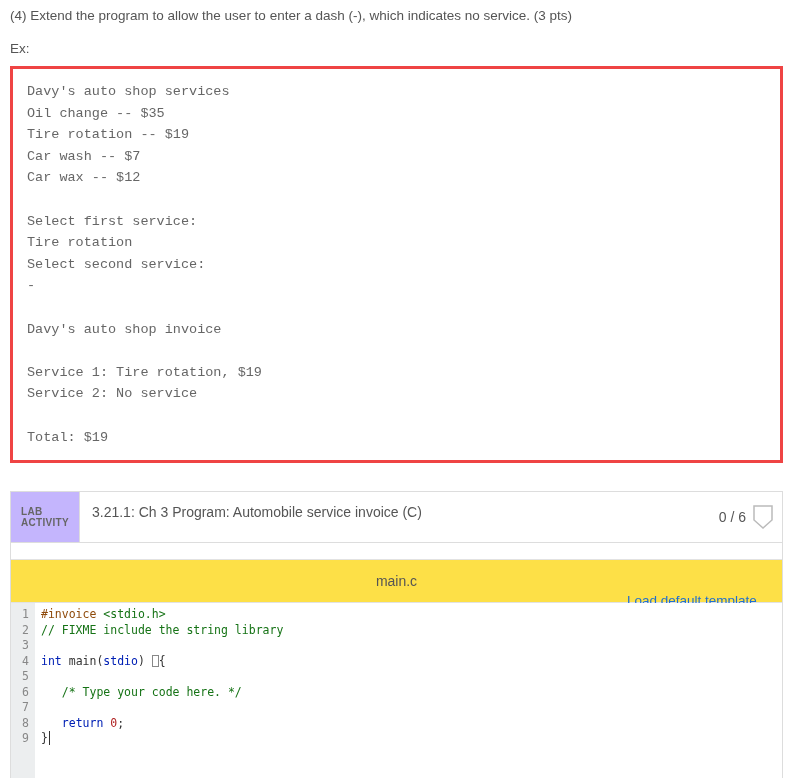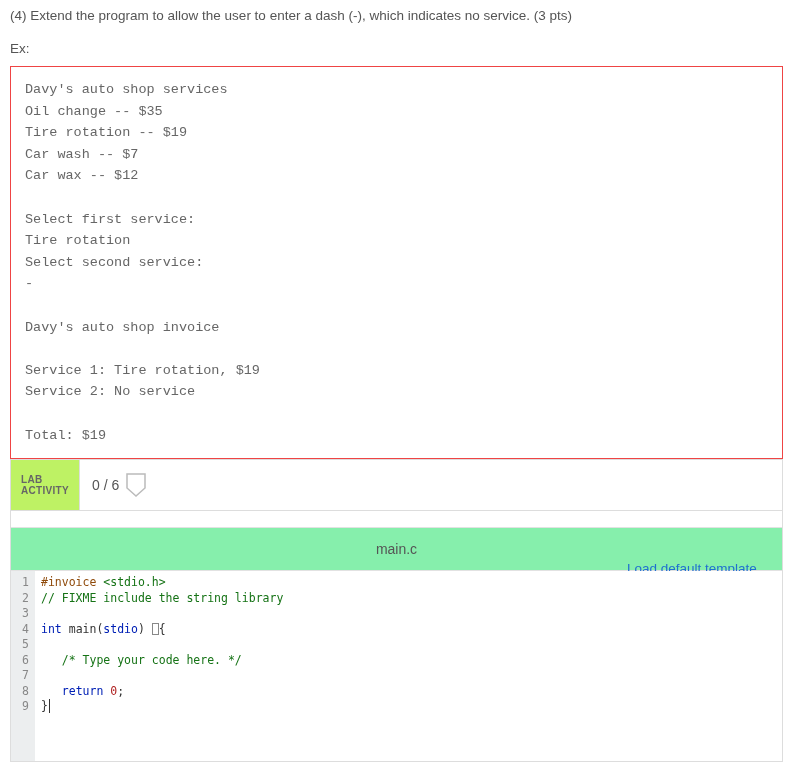--- a/index.html
+++ b/index.html
@@ -8,37 +8,38 @@
     padding: 8px 10px;
     font-family: Arial, Helvetica, sans-serif;
     font-size: 13.5px;
     color: #444;
     background: #fff;
     width: 793px;
   }
   .instruction { margin: 0 0 18px 0; color: #555; }
   .ex-label { margin: 16px 0 10px 0; color: #555; }
   .code-block {
-    border: 1px solid #ef4444;
+    border: 3px solid #ef4444;
     padding: 12px 14px;
     font-family: "Courier New", Courier, monospace;
     font-size: 13.5px;
     color: #666;
     white-space: pre;
     line-height: 1.6;
+    margin-bottom: 28px;
   }
   .lab-panel { border: 1px solid #ddd; }
   .lab-header {
     display: flex;
     align-items: stretch;
     border-bottom: 1px solid #ddd;
     background: #fff;
   }
   .lab-badge {
-    background: #bef264;
+    background: #c4b5fd;
     border-right: 1px solid #ddd;
     font-size: 10px;
     font-weight: bold;
     color: #666;
     padding: 8px 10px;
     line-height: 1.15;
     display: flex;
     flex-direction: column;
     justify-content: center;
     letter-spacing: 0.3px;
@@ -57,21 +58,21 @@
     align-items: center;
   }
   .shield {
     width: 22px; height: 26px;
     margin-left: 6px;
     display: inline-block;
   }
   .file-bar {
     display: flex;
     align-items: center;
-    background: #86efac;
+    background: #fde047;
     border-top: 1px solid #e2e2e2;
     border-bottom: 1px solid #e2e2e2;
     height: 44px;
     position: relative;
     margin-top: 16px;
   }
   .file-name {
     position: absolute;
     left: 50%;
     transform: translateX(-50%);
@@ -154,20 +155,21 @@
 Service 2: No service
 
 Total: $19</div>
 
 <div class="lab-panel">
   <div class="lab-header">
     <div class="lab-badge">
       <span>LAB</span>
       <span>ACTIVITY</span>
     </div>
+    <div class="lab-title">3.21.1: Ch 3 Program: Automobile service invoice (C)</div>
     <div class="lab-score">
       <span>0 / 6</span>
       <span class="shield">
         <svg viewBox="0 0 22 26" width="22" height="26">
           <path d="M2 2 H20 V16 L11 24 L2 16 Z" fill="none" stroke="#bbb" stroke-width="1.5"></path>
         </svg>
       </span>
     </div>
   </div>
 

